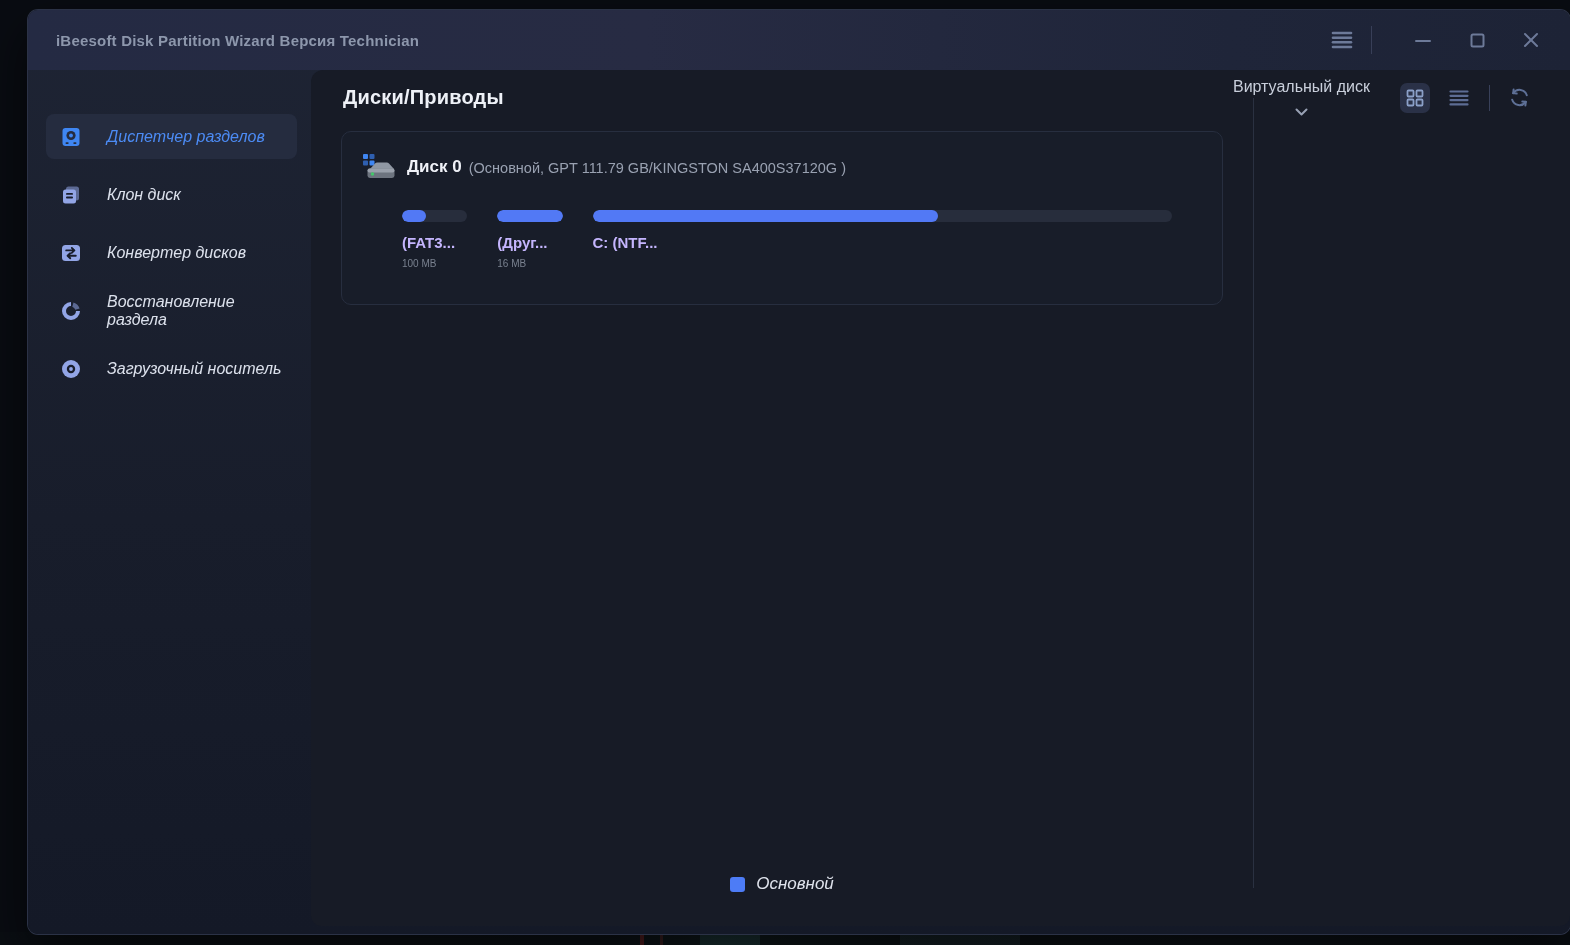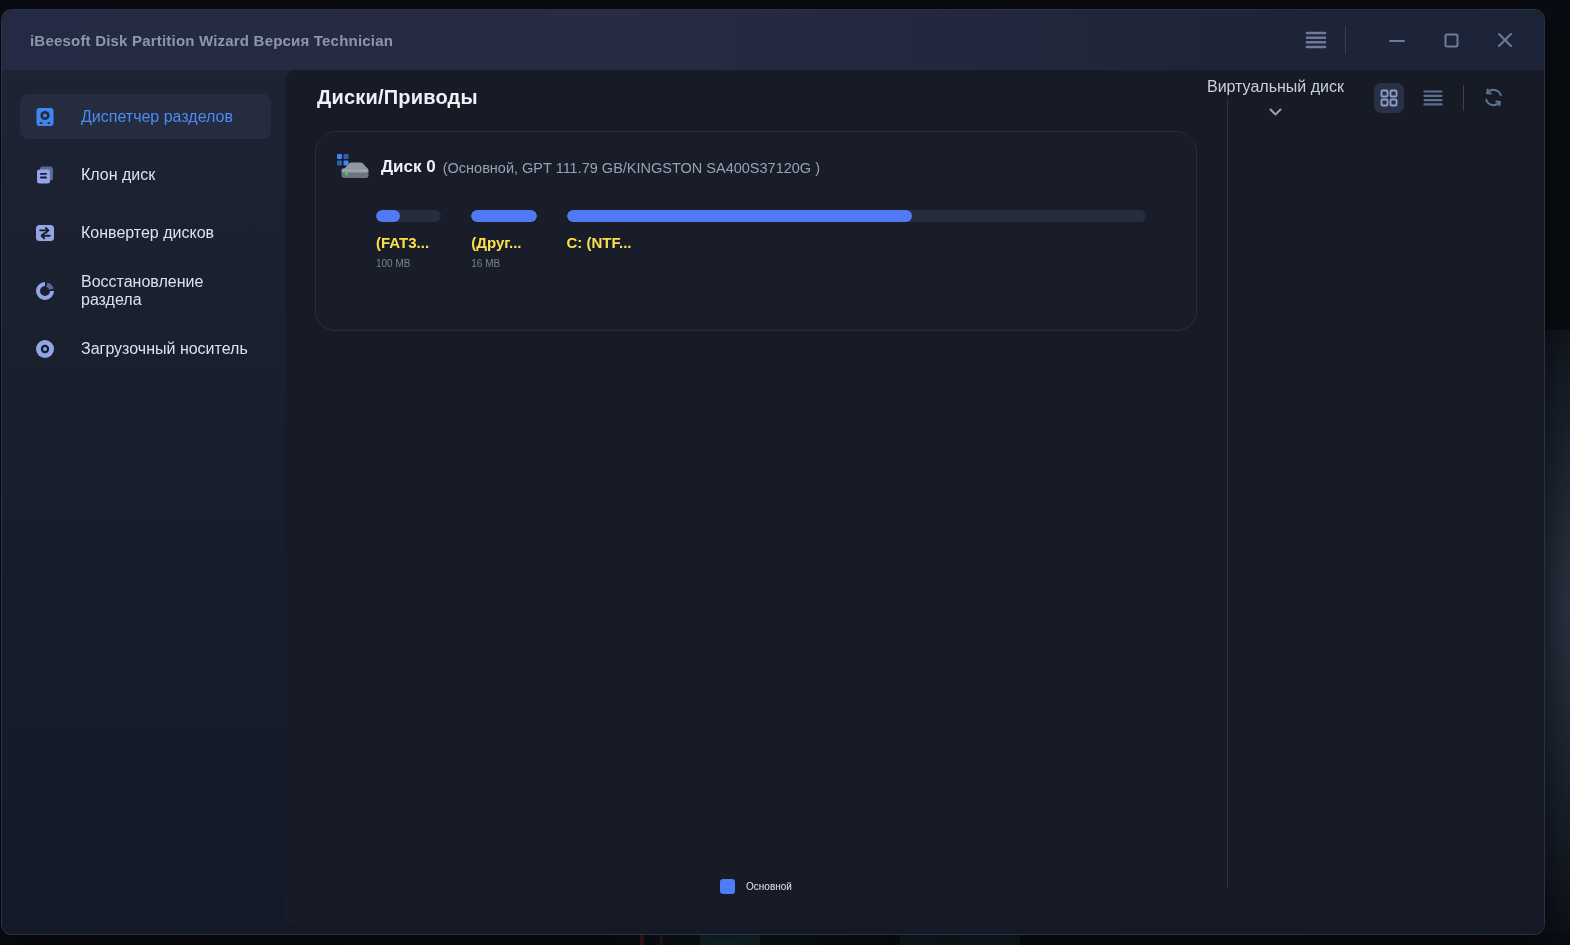--- a/index.html
+++ b/index.html
@@ -9,76 +9,76 @@
   .desktop { position:relative; width:1570px; height:945px; background:#090c12; overflow:hidden; }
   .desktop .wall-blob { position:absolute; right:-70px; top:330px; width:170px; height:620px;
     background:radial-gradient(ellipse at 60% 45%, rgba(96,118,148,.40), rgba(70,90,115,.18) 55%, transparent 75%); }
   .desktop .wall-bottom { position:absolute; left:0; right:0; bottom:0; height:13px;
     background:linear-gradient(90deg,#0a0e13 0%,#0c1116 38%,#101a1d 46%,#0b1014 60%,#0d1217 78%,#0a0e13 100%); }
   .desktop .wall-bottom::after { content:''; position:absolute; inset:0;
     background:
       linear-gradient(90deg, transparent 0 640px, rgba(150,40,40,.5) 640px 644px, transparent 644px 660px, rgba(140,50,50,.35) 660px 663px, transparent 663px 700px,
       rgba(60,120,120,.25) 700px 760px, transparent 760px 900px, rgba(70,110,120,.18) 900px 1020px, transparent 1020px); }
 
-  .window { position:absolute; left:2px; top:10px; width:1542px; height:924px; border-radius:10px;
+  .window { position:absolute; left:28px; top:10px; width:1542px; height:924px; border-radius:10px;
     background:linear-gradient(180deg,#1e2434 0%,#181d2b 55%,#141927 100%);
     box-shadow:0 0 0 1px #2b3246, 0 20px 50px rgba(0,0,0,.6); overflow:hidden; display:flex; flex-direction:column; }
 
   
   .titlebar { flex:0 0 60px; display:flex; align-items:center; padding:0 22px 0 28px;
     background:linear-gradient(90deg,#242a43 0%,#272b43 40%,#1f2539 78%,#1d2336 100%); }
   .titlebar-title { color:#8d97ac; font-size:15px; font-weight:700; letter-spacing:.2px; }
   .tb-right { margin-left:auto; display:flex; align-items:center; }
   .tb-btn { display:grid; place-items:center; width:34px; height:34px; color:#6d7a99; cursor:pointer; }
   .tb-sep { width:1px; height:28px; background:#383f58; margin:0 14px 0 12px; }
   .tb-gap { width:20px; }
 
   
   .body { flex:1; display:flex; min-height:0; }
 
-  .sidebar { flex:0 0 283px; padding:24px 14px 0 18px; }
+  .sidebar { flex:0 0 283px; padding:44px 14px 0 18px;font-style:italic; }
   .side-item { display:flex; align-items:center; gap:25px; height:45px; border-radius:8px;
     padding:0 13px; margin-bottom:13px; color:#dce1ec; font-size:16px; cursor:pointer; }
   .side-item .icn { width:23px; height:23px; flex:0 0 23px; color:#92a5e6; display:grid; place-items:center; }
   .side-item.active { background:#252c3f; color:#4c8bf4; }
   .side-item.active .icn { color:#3f86f2; }
 
   .main { flex:1; position:relative; background:#171b26; border-radius:12px 0 10px 10px; margin-bottom:8px; min-width:0; }
 
   .main-header { display:flex; align-items:center; padding:8px 36px 0 32px; }
   .page-title { font-size:20px; font-weight:700; color:#eef1f7; letter-spacing:.2px; }
   .mh-spacer { flex:1; }
   .disk-selector { display:flex; align-items:center; gap:12px; color:#c9cfdb; font-size:16px; cursor:pointer; margin-right:30px;flex-direction:column; }
   .disk-selector .chev { color:#98a1b4; display:grid; place-items:center; }
   .view-btn { display:grid; place-items:center; cursor:pointer; }
   .view-btn.grid { width:30px; height:30px; border-radius:7px; background:#2a3147; color:#8ba0c8; }
   .view-btn.list { width:30px; height:30px; color:#5d6d94; margin-left:14px; }
   .mh-sep { width:1px; height:26px; background:#39415a; margin:0 14px 0 15px; }
   .refresh-btn { width:30px; height:30px; display:grid; place-items:center; color:#5e7096; cursor:pointer; }
 
   
-  .disk-card { margin:14px 0 0 30px; width:882px; height:200px; border:1px solid #272e3f; border-radius:20px;
+  .disk-card { margin:14px 0 0 30px; width:882px; height:174px; border:1px solid #272e3f; border-radius:10px;
     background:#181d29; padding:19px 20px; }
   .disk-head { display:flex; align-items:center; }
   .disk-icon { width:34px; height:32px; margin-right:11px; flex:0 0 34px; }
   .disk-name { font-size:17px; font-weight:700; color:#f0f2f8; }
   .disk-details { font-size:14.5px; color:#99a1b1; margin-left:7px; padding-top:2px; }
 
   .parts { display:flex; margin:27px 0 0 40px; }
   .part { margin-right:30px; }
   .part .bar { height:12px; border-radius:6px; background:#272d3c; overflow:hidden; cursor:pointer; }
   .part .fill { height:100%; border-radius:6px; background:#5279f5; }
-  .part .plabel { margin-top:12px; font-size:15px; font-weight:700; color:#fde047; white-space:nowrap; overflow:hidden; }
+  .part .plabel { margin-top:12px; font-size:15px; font-weight:700; color:#c4b5fd; white-space:nowrap; overflow:hidden; }
   .part .psize { margin-top:7px; font-size:10px; color:#79818f; white-space:nowrap; }
 
   .divider-v { position:absolute; left:942px; top:28px; bottom:38px; width:1px; background:#2a3141; }
 
   .legend { position:absolute; left:0; width:942px; bottom:32px; display:flex; justify-content:center; align-items:center; gap:11px; }
   .legend-swatch { width:15px; height:15px; border-radius:3px; background:#4d7cf6; }
-  .legend-label { color:#dfe3ec; font-size:10px; }
+  .legend-label { color:#dfe3ec; font-size:17px;font-style:italic; }
 
   svg { display:block; }
 </style>
 </head>
 <body>
 
 <div class="desktop">
   <div class="wall-blob"></div>
   <div class="wall-bottom"></div>
 

